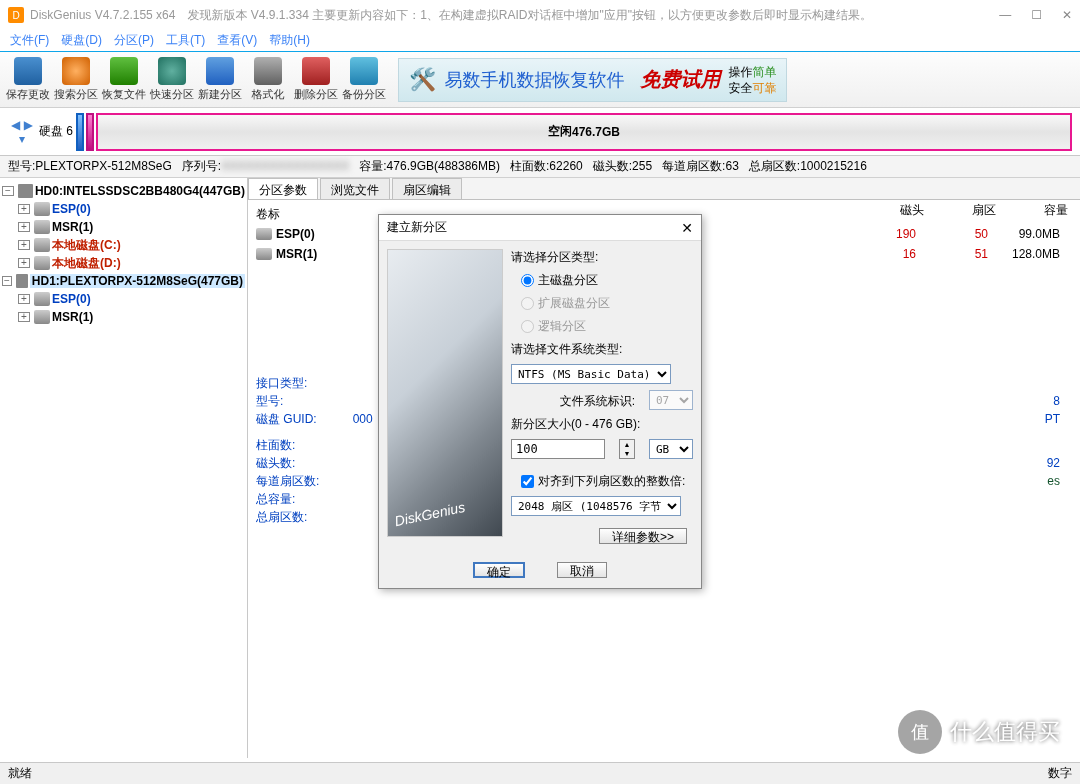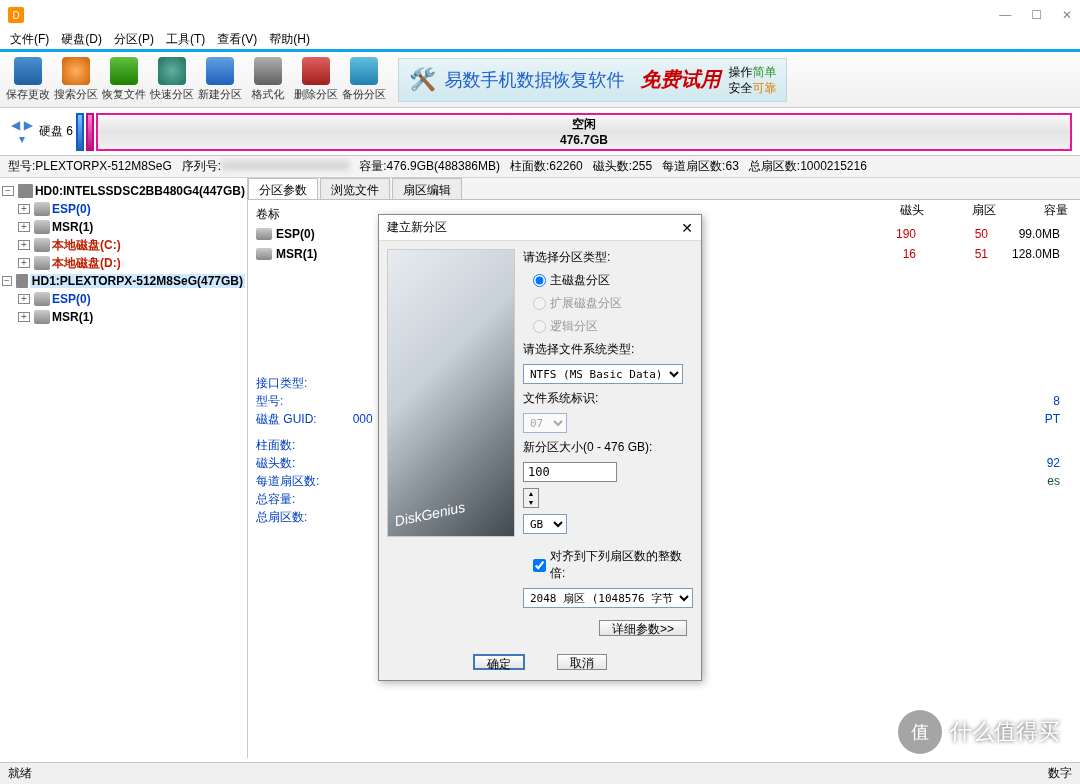--- a/index.html
+++ b/index.html
@@ -6,40 +6,40 @@
 body { background: #fff; width: 1080px; height: 784px; overflow: hidden; position: relative; }
 
 
 .titlebar { height: 30px; background: #fff; display: flex; align-items: center; padding: 0 8px; color: #999; }
 .titlebar .logo { width: 16px; height: 16px; background: #ff8c00; border-radius: 2px; margin-right: 6px; display: flex; align-items: center; justify-content: center; color: #fff; font-size: 10px; }
 .titlebar .title { color: #999; }
 .titlebar .controls { margin-left: auto; display: flex; gap: 20px; color: #888; }
 .titlebar .controls span { cursor: pointer; }
 
 
-.menubar { height: 22px; display: flex; align-items: center; padding: 0 6px; gap: 4px; border-bottom: 3px solid #0ea5e9; color: #000000; }
+.menubar { height: 22px; display: flex; align-items: center; padding: 0 6px; gap: 4px; border-bottom: 1px solid #0ea5e9; color: #3b82f6; }
 .menubar span { padding: 2px 4px; cursor: pointer; }
 
 
 .toolbar { height: 56px; background: linear-gradient(#fdfdfd, #f0f0f0); border-bottom: 1px solid #d0d0d0; display: flex; align-items: center; padding: 2px 4px; }
 .tool-btn { width: 48px; height: 50px; display: flex; flex-direction: column; align-items: center; justify-content: center; cursor: pointer; border: 1px solid transparent; }
 .tool-icon { width: 28px; height: 28px; border-radius: 4px; margin-bottom: 2px; }
 .tool-btn .lbl { font-size: 11px; color: #333; white-space: nowrap; }
 .banner { margin-left: 10px; height: 44px; display: flex; align-items: center; background: linear-gradient(#e8f4f8, #d0e8ee); padding: 0 10px; border: 1px solid #c0d8e0; }
 .banner .b1 { color: #2060d0; font-size: 18px; margin: 0 8px; }
 .banner .b2 { color: #cc0000; font-size: 20px; font-style: italic; font-weight: bold; margin: 0 8px; }
 .banner .b3 { font-size: 13px; line-height: 16px; }
 .banner .b3 .g { color: #2a9020; } .banner .b3 .o { color: #e08000; }
 
 
 .diskbar { height: 48px; display: flex; align-items: center; padding: 4px 8px; border-bottom: 1px solid #c8c8c8; }
 .nav-arrows { width: 28px; text-align: center; color: #4080d0; }
 .disk-label { width: 40px; text-align: center; }
 .disk-track { flex: 1; height: 38px; display: flex; gap: 2px; }
-.seg { border: 2px solid; display: flex; flex-direction: column; align-items: center; justify-content: center; }
+.seg { border: 2px solid; display: flex; flex-direction: row; align-items: center; justify-content: center; }
 .seg.small { width: 8px; }
 .seg.free { flex: 1; border-color: #e81890; background: linear-gradient(#f8f8f8, #e4e4e4, #f0f0f0); }
 .seg .sl1 { font-weight: bold; } .seg .sl2 { font-weight: bold; }
 
 
 .infoline { height: 22px; display: flex; align-items: center; padding: 0 8px; gap: 10px; background: #f4f4f4; border-bottom: 1px solid #d0d0d0; font-size: 12px; }
 .infoline .blur { filter: blur(3px); color: #888; }
 
 
 .main { display: flex; height: 580px; }
@@ -77,21 +77,21 @@
 .modal-title .close { margin-left: auto; cursor: pointer; font-size: 14px; }
 .modal-body { display: flex; padding: 8px; gap: 8px; }
 .modal-img { width: 128px; height: 288px; background: linear-gradient(135deg,#e8ecf0 0%, #c8d0d8 40%, #808890 70%, #404850 100%); border: 1px solid #ccc; position: relative; }
 .modal-img::after { content:"DiskGenius"; position:absolute; bottom:14px; left:6px; color:#fff; font-size:14px; transform: rotate(-12deg); font-style: italic; }
 .modal-form { flex: 1; display: flex; flex-direction: column; gap: 6px; }
 .modal-form .grp-label { color: #000; }
 .radio-row, .check-row { display: flex; align-items: center; gap: 4px; padding-left: 10px; }
 .radio-row input, .check-row input { margin: 0; }
 .sel { width: 160px; height: 20px; border: 1px solid #7a9ac0; background: #fff; font-family: monospace; font-size: 11px; padding: 1px 2px; }
 .sel.sm { width: 44px; }
-.inline { display: flex; align-items: flex-start; gap: 6px; flex-direction: column; }
+.inline { display: flex; align-items: flex-end; gap: 14px; }
 .inline .lbl { color: #000; }
 .size-input { width: 94px; height: 20px; border: 1px solid #888; padding: 9px 4px; font-family: monospace; }
 .spin { width: 16px; height: 20px; border: 1px solid #888; background: #f0f0f0; display: flex; flex-direction: column; }
 .spin div { flex:1; font-size:7px; text-align:center; line-height:9px; cursor:pointer; }
 .btn { height: 16px; padding: 0 12px; border: 1px solid #888; background: linear-gradient(#fefefe,#e4e4e4); cursor: pointer; }
 .btn.primary { border: 2px solid #4078c0; }
 .modal-footer { display: flex; justify-content: center; gap: 32px; padding: 10px; }
 .detail-btn-row { display: flex; justify-content: flex-end; padding-right: 6px; margin-top: 6px; }
 
 
@@ -101,20 +101,21 @@
 
 .watermark { position: absolute; right: 20px; bottom: 30px; display: flex; align-items: center; gap: 8px; opacity: .75; }
 .watermark .circ { width: 44px; height: 44px; border-radius: 50%; background: #888; color: #fff; display:flex; align-items:center; justify-content:center; font-size: 18px; }
 .watermark .txt { color: #fff; font-size: 22px; text-shadow: 0 0 4px #000; }
 </style>
 </head>
 <body>
 
 <div class="titlebar">
   <div class="logo">D</div>
+  <span class="title">DiskGenius V4.7.2.155 x64　发现新版本 V4.9.1.334 主要更新内容如下：1、在构建虚拟RAID对话框中增加"应用"按钮，以方便更改参数后即时显示构建结果。</span>
   <div class="controls">
     <span>—</span>
     <span>☐</span>
     <span>✕</span>
   </div>
 </div>
 
 <div class="menubar">
   <span>文件(F)</span>
   <span>硬盘(D)</span>

